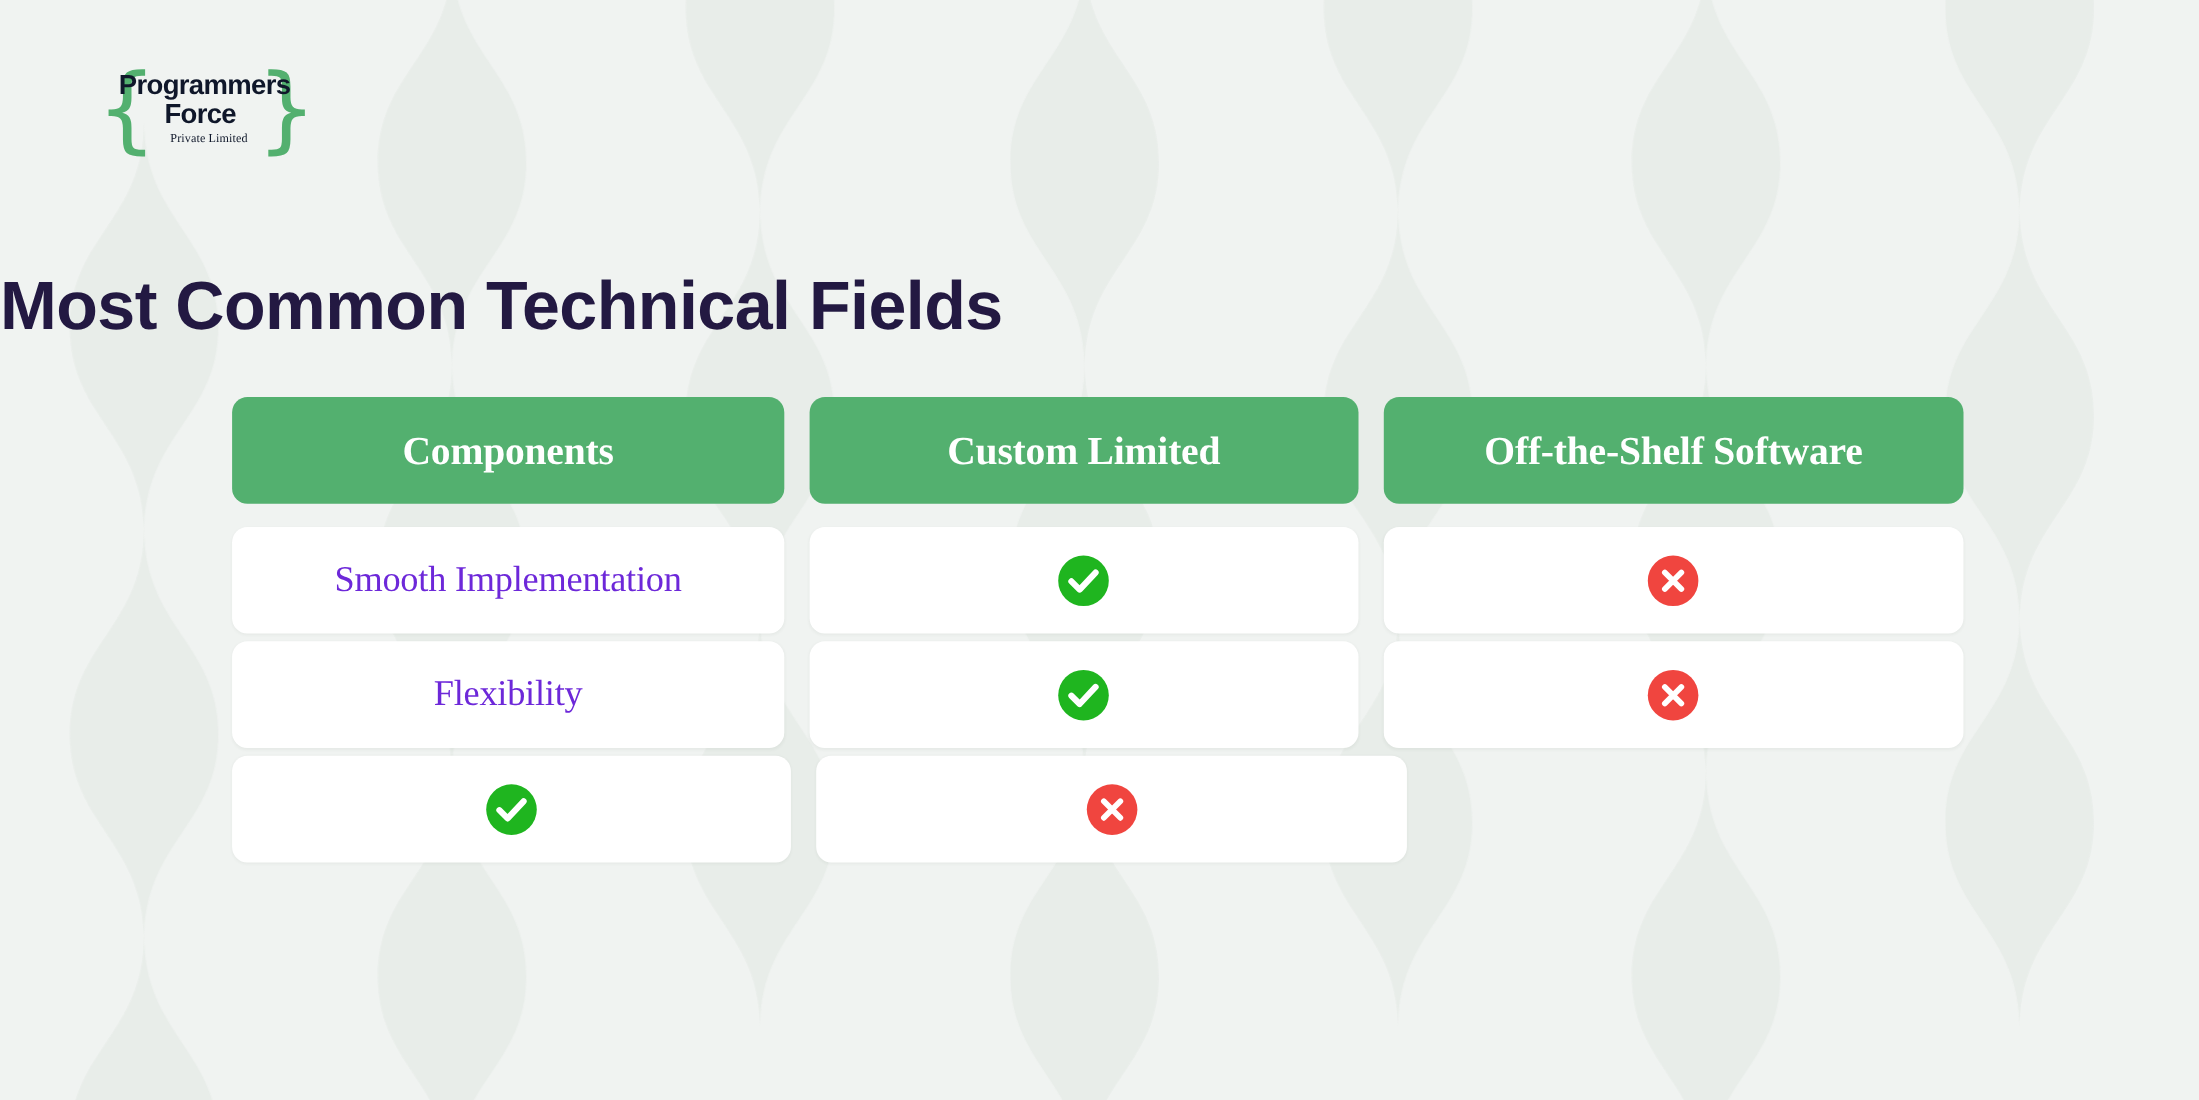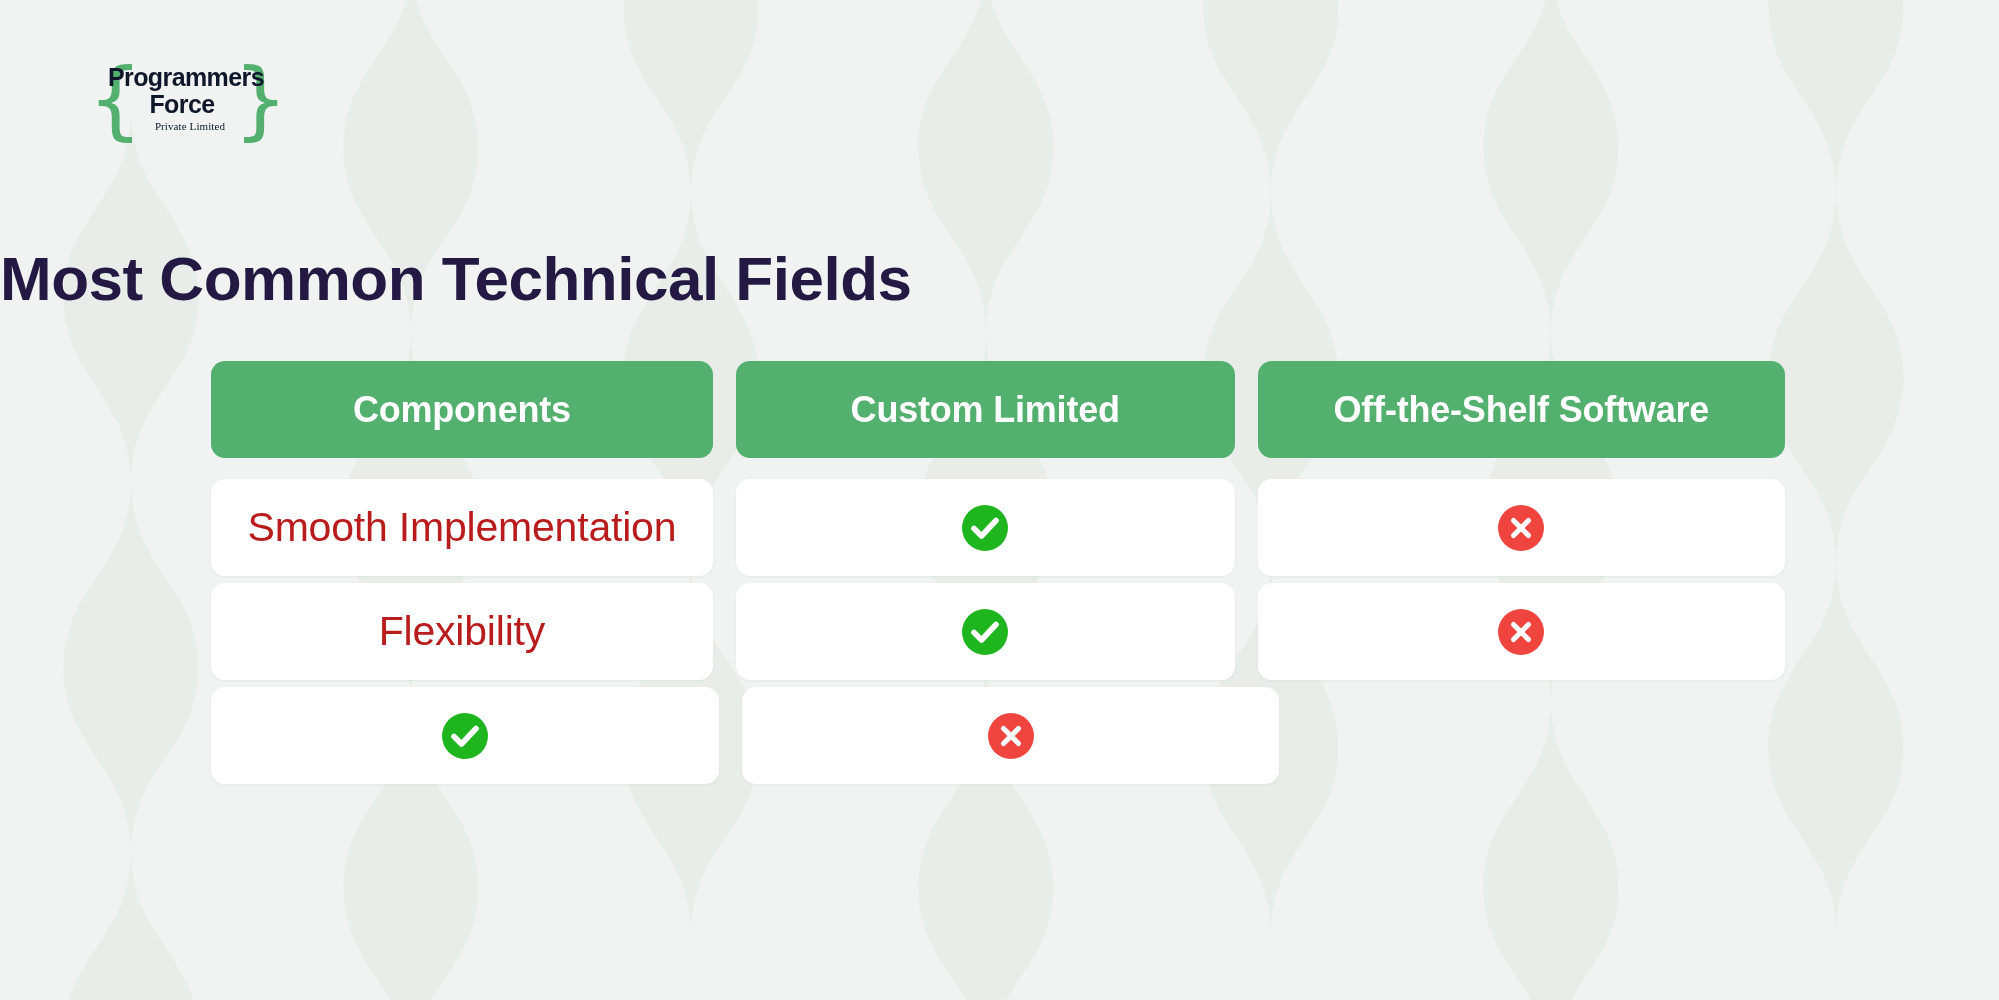--- a/index.html
+++ b/index.html
@@ -91,20 +91,21 @@
     z-index:3;
   }
 
   
   #comparison-table {
     position:absolute;
     left:211px;
     top:361px;
     width:1574px;
     z-index:3;
+    font-family:Liberation Serif, serif;
   }
 
   .table-row {
     display:flex;
     gap:23px;
     margin-bottom:7px;
   }
   .table-row.header-row { margin-bottom:21px; }
 
   .cell {
@@ -126,22 +127,22 @@
     font-size:36px;
     font-weight:600;
     letter-spacing:-0.2px;
   }
 
   .body-cell {
     background:#ffffff;
     box-shadow:0 1px 3px rgba(30,50,40,0.05);
   }
   .body-cell.label-cell {
-    color:#b91c1c;
-    font-size:41px;
+    color:#6d28d9;
+    font-size:33px;
     font-weight:400;
     letter-spacing:-0.2px;
   }
 
   .status-icon { display:block; }
 </style>
 </head>
 <body>
 
 <svg id="bg-pattern" viewBox="0 0 1999 1000" preserveAspectRatio="none" aria-hidden="true">

